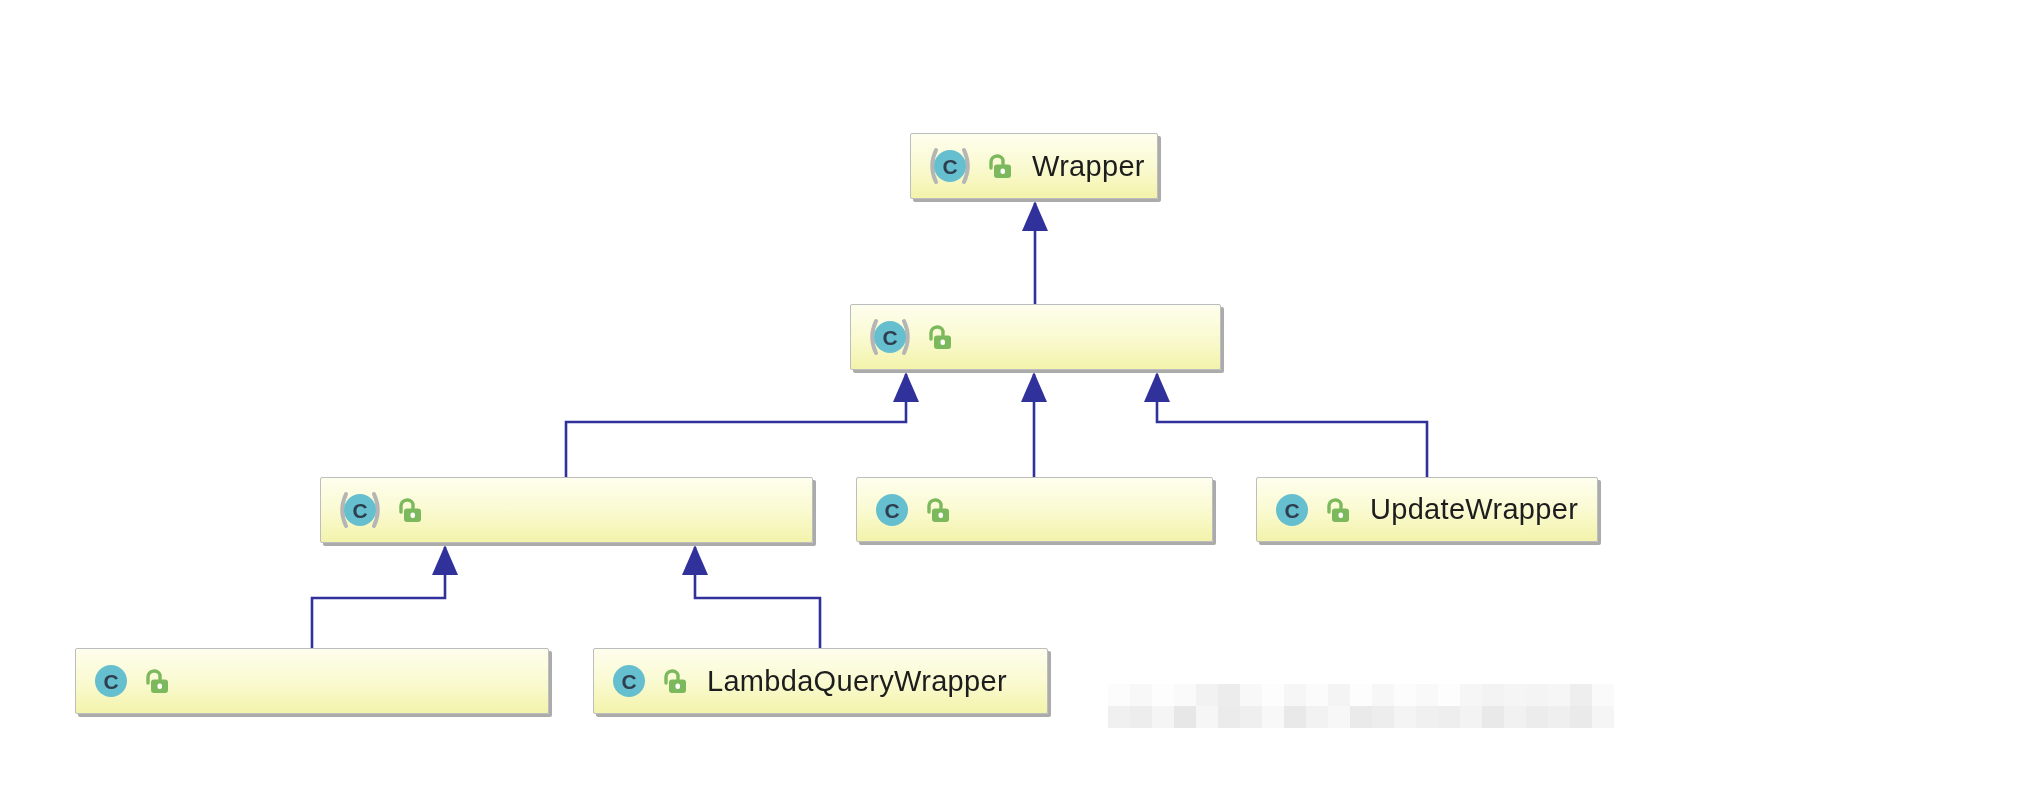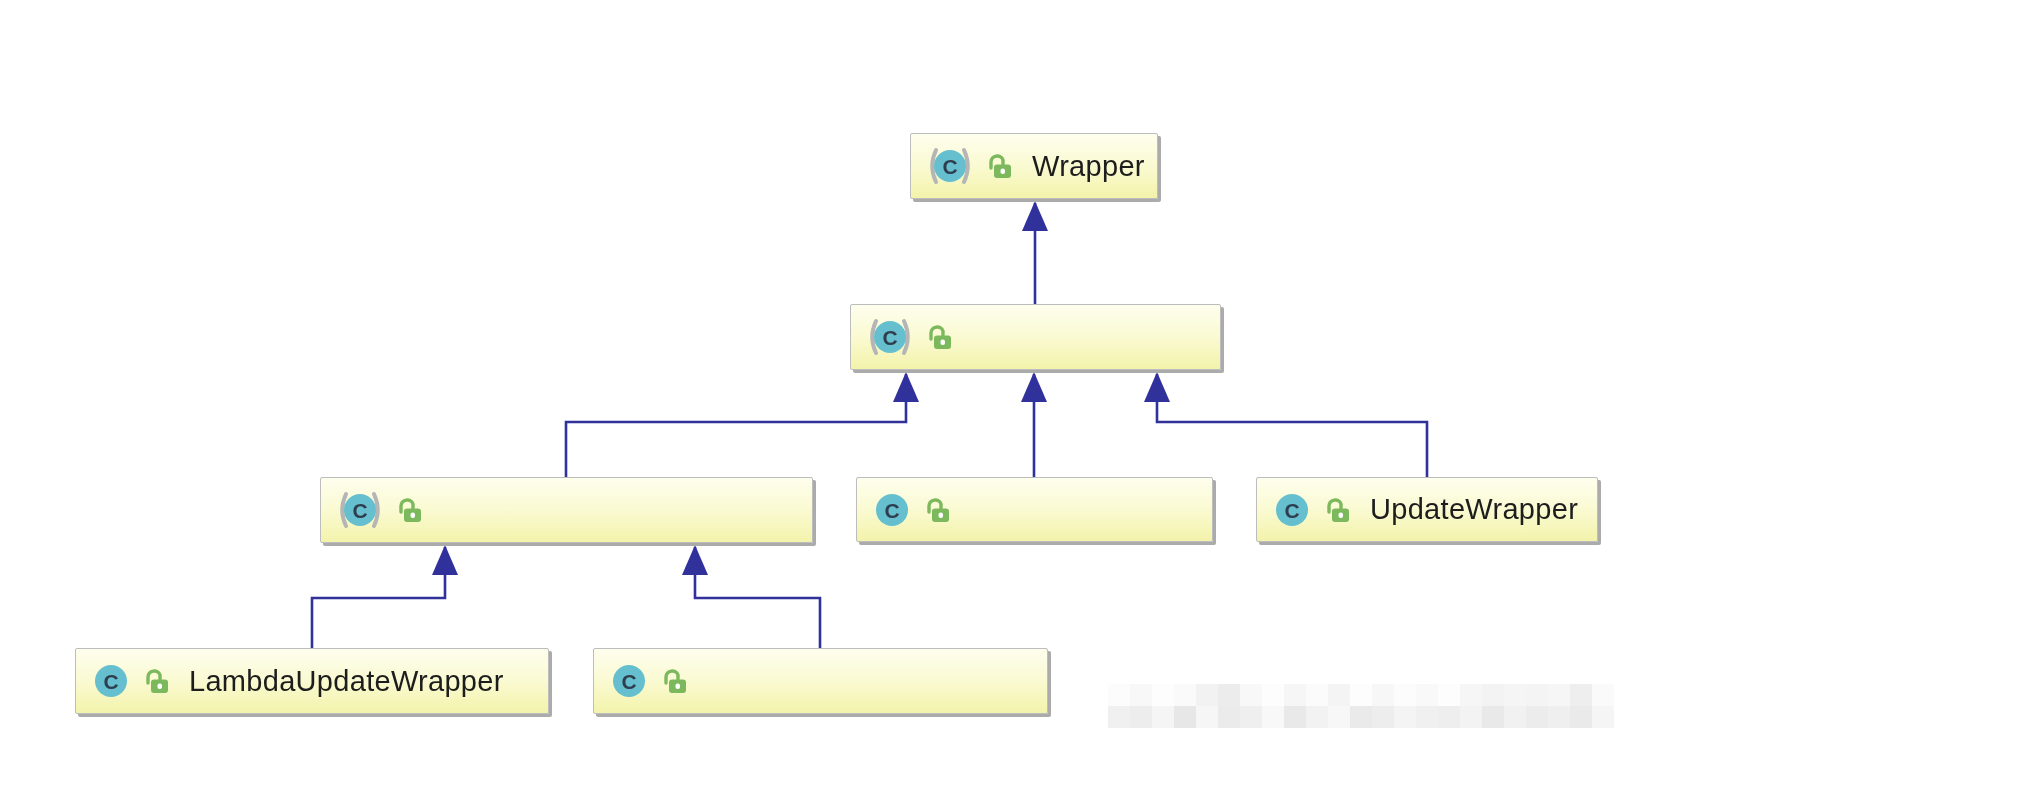--- a/index.html
+++ b/index.html
@@ -176,36 +176,36 @@
             <text x="19" y="26.5" text-anchor="middle" font-size="21" font-weight="bold" font-family="Liberation Sans, sans-serif" fill="#2f3e4e">C</text>
           </svg>
         </span>
     <span class="lock-icon">
           <svg width="28" height="30" viewBox="0 0 28 30">
             <path d="M5 17 L5 11 C5 4.5 15 2.5 17 9 L17 13.5" fill="none" stroke="#7cb85c" stroke-width="3.4" stroke-linecap="round"></path>
             <rect x="8" y="13.5" width="17" height="13.5" rx="3" fill="#7cb85c"></rect>
             <rect x="14.5" y="17.5" width="4.5" height="5.5" rx="2" fill="#ffffff"></rect>
           </svg>
         </span>
-    <span class="label">LambdaUpdateWrapper</span>
   </div>
       <div class="node" style="left: 593px; top: 648px; width: 455px; height: 66px;">
     <span class="type-icon">
           <svg width="38" height="38" viewBox="0 0 38 38">
             <circle cx="19" cy="19" r="16" fill="#66bfce"></circle>
             <text x="19" y="26.5" text-anchor="middle" font-size="21" font-weight="bold" font-family="Liberation Sans, sans-serif" fill="#2f3e4e">C</text>
           </svg>
         </span>
     <span class="lock-icon">
           <svg width="28" height="30" viewBox="0 0 28 30">
             <path d="M5 17 L5 11 C5 4.5 15 2.5 17 9 L17 13.5" fill="none" stroke="#7cb85c" stroke-width="3.4" stroke-linecap="round"></path>
             <rect x="8" y="13.5" width="17" height="13.5" rx="3" fill="#7cb85c"></rect>
             <rect x="14.5" y="17.5" width="4.5" height="5.5" rx="2" fill="#ffffff"></rect>
           </svg>
         </span>
+    <span class="label">LambdaQueryWrapper</span>
   </div>
     </div>
   <div id="watermark" style="left: 1108px; top: 684px; grid-template-columns: repeat(23, 22px);">
       <div class="wm-cell" style="background: rgb(252, 252, 252);"></div>
       <div class="wm-cell" style="background: rgb(248, 248, 248);"></div>
       <div class="wm-cell" style="background: rgb(253, 253, 253);"></div>
       <div class="wm-cell" style="background: rgb(250, 250, 250);"></div>
       <div class="wm-cell" style="background: rgb(242, 242, 242);"></div>
       <div class="wm-cell" style="background: rgb(236, 236, 236);"></div>
       <div class="wm-cell" style="background: rgb(248, 248, 248);"></div>

